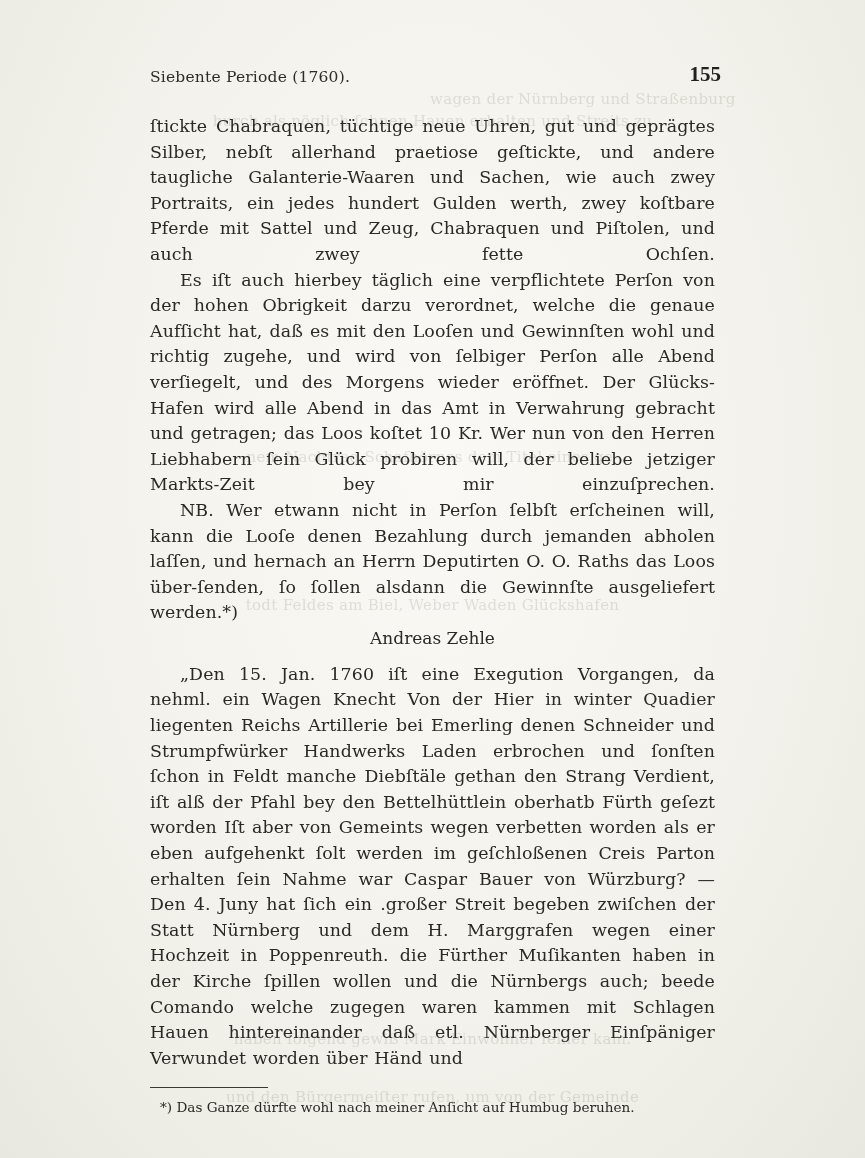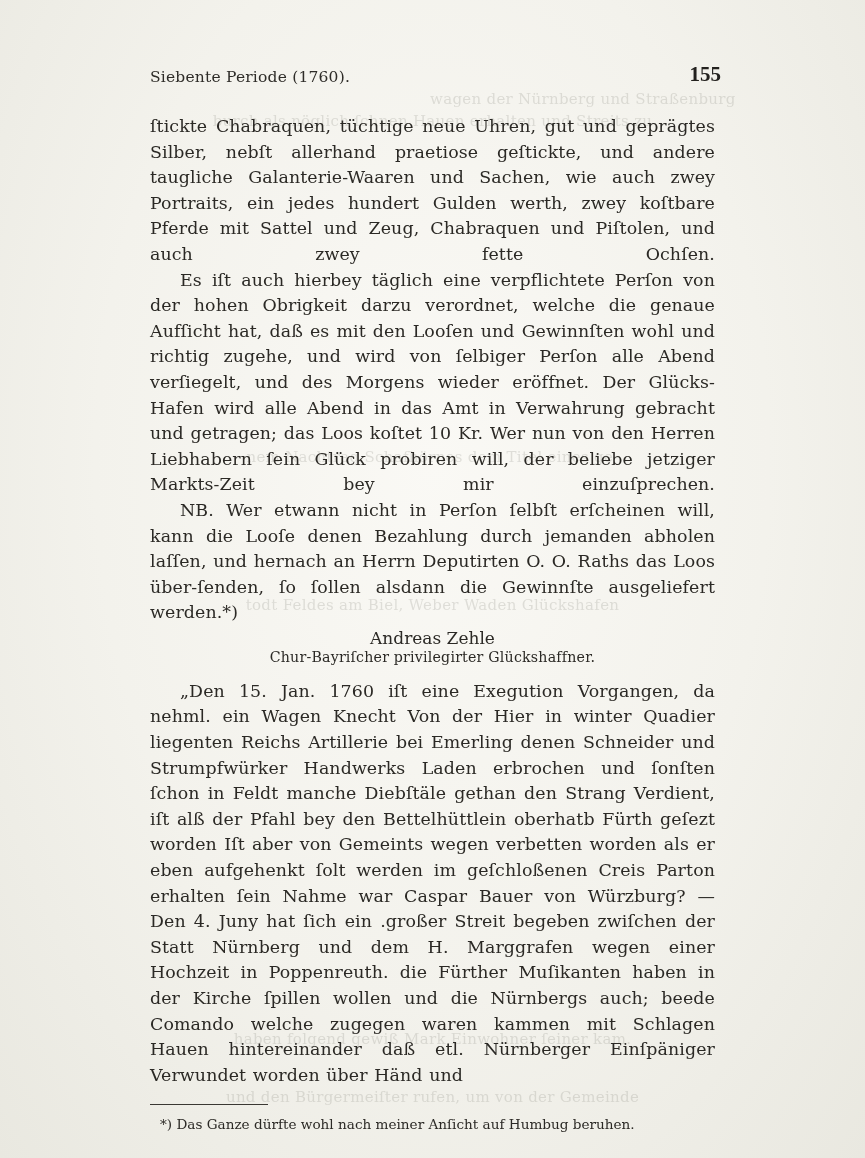--- a/index.html
+++ b/index.html
@@ -141,21 +141,20 @@
     <div class="head">
       <div class="head-title">Siebente Periode (1760).</div>
       <div class="head-pageno">155</div>
     </div>
 
     <p class="body-par">ſtickte Chabraquen, tüchtige neue Uhren, gut und geprägtes Silber, nebſt allerhand praetiose geſtickte, und andere taugliche Galanterie-Waaren und Sachen, wie auch zwey Portraits, ein jedes hundert Gulden werth, zwey koſtbare Pferde mit Sattel und Zeug, Chabraquen und Piſtolen, und auch zwey fette Ochſen.</p>
     <p class="body-par indent">Es iſt auch hierbey täglich eine verpflichtete Perſon von der hohen Obrigkeit darzu verordnet, welche die genaue Aufſicht hat, daß es mit den Looſen und Gewinnſten wohl und richtig zugehe, und wird von ſelbiger Perſon alle Abend verſiegelt, und des Morgens wieder eröffnet. Der Glücks-Hafen wird alle Abend in das Amt in Verwahrung gebracht und getragen; das Loos koſtet 10 Kr. Wer nun von den Herren Liebhabern ſein Glück probiren will, der beliebe jetziger Markts-Zeit bey mir einzuſprechen.</p>
     <p class="body-par indent last-normal">NB. Wer etwann nicht in Perſon ſelbſt erſcheinen will, kann die Looſe denen Bezahlung durch jemanden abholen laſſen, und hernach an Herrn Deputirten O. O. Raths das Loos über-ſenden, ſo ſollen alsdann die Gewinnſte ausgeliefert werden.*)</p>
 
     <p class="sig-name">Andreas Zehle</p>
-    <p class="sig-role">Chur-Bayriſcher privilegirter Glückshaffner.</p>
 
     <div class="gap"></div>
 
     <p class="body-par indent last-normal">„Den 15. Jan. 1760 iſt eine Exegution Vorgangen, da nehml. ein Wagen Knecht Von der Hier in winter Quadier liegenten Reichs Artillerie bei Emerling denen Schneider und Strumpfwürker Handwerks Laden erbrochen und ſonſten ſchon in Feldt manche Diebſtäle gethan den Strang Verdient, iſt alß der Pfahl bey den Bettelhüttlein oberhatb Fürth geſezt worden Iſt aber von Gemeints wegen verbetten worden als er eben aufgehenkt ſolt werden im geſchloßenen Creis Parton erhalten ſein Nahme war Caspar Bauer von Würzburg? — Den 4. Juny hat ſich ein .großer Streit begeben zwiſchen der Statt Nürnberg und dem H. Marggrafen wegen einer Hochzeit in Poppenreuth. die Fürther Muſikanten haben in der Kirche ſpillen wollen und die Nürnbergs auch; beede Comando welche zugegen waren kammen mit Schlagen Hauen hintereinander daß etl. Nürnberger Einſpäniger Verwundet worden über Händ und</p>
 
     <div class="footnote-rule"></div>
     <p class="footnote">*) Das Ganze dürfte wohl nach meiner Anſicht auf Humbug beruhen.</p>
 
   </div>
 </div>

